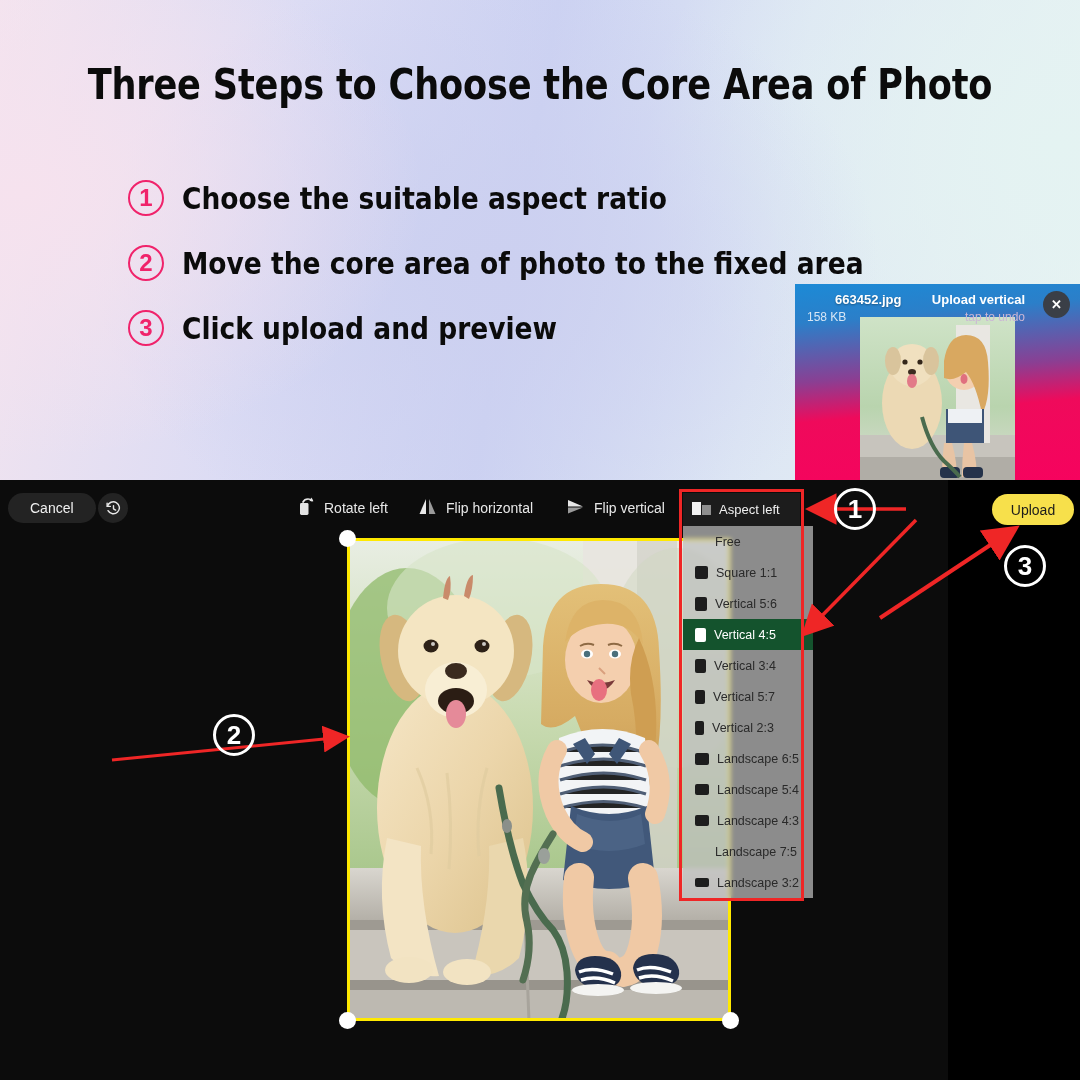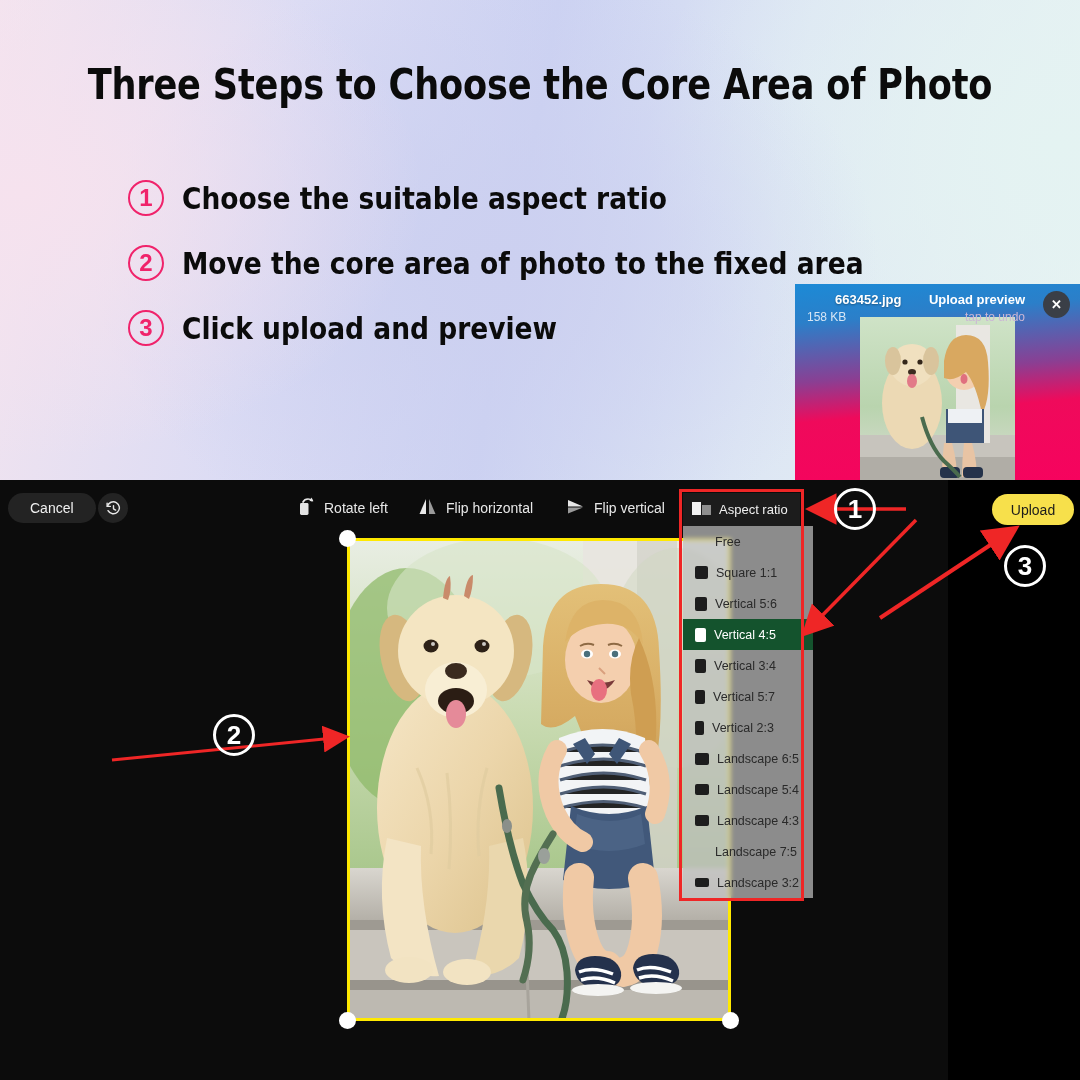--- a/index.html
+++ b/index.html
@@ -246,21 +246,21 @@
           <path d="M88 92 h34 v14 h-34 z" fill="#eef1f4"></path>
           <path d="M92 126 q6 22 4 34 h-14 q0-18 2-34 z" fill="#e8c4a4"></path>
           <path d="M112 126 q6 22 4 34 h-14 q0-18 2-34 z" fill="#e8c4a4"></path>
           <rect x="80" y="150" width="20" height="11" rx="4" fill="#24324a"></rect>
           <rect x="103" y="150" width="20" height="11" rx="4" fill="#24324a"></rect>
           <path d="M62 100 q8 30 22 44 q10 9 16 16" stroke="#4a6b4e" stroke-width="4" fill="none"></path>
         </svg>
       </div>
       <div id="upload-filename">663452.jpg</div>
       <div id="upload-filesize">158 KB</div>
-      <div id="upload-status">Upload preview</div>
+      <div id="upload-status">Upload vertical</div>
       <div id="upload-undo">tap to undo</div>
       <div id="upload-close">✕</div>
     </div>
   </div>
 
   <div id="editor">
     <div id="toolbar">
 
       <div id="cancel-btn">Cancel</div>
 
@@ -439,21 +439,21 @@
     <div class="handle br"></div>
   </div>
 
   <div id="aspect-btn">
     <span>
       <svg width="19" height="15" viewBox="0 0 19 15">
         <rect x="0" y="1" width="9" height="13" fill="#f2f2f2"></rect>
         <rect x="10" y="4" width="9" height="10" fill="#8e8e8e"></rect>
       </svg>
     </span>
-    <span>Aspect ratio</span>
+    <span>Aspect left</span>
   </div>
 
   <div id="aspect-menu">
       <div class="ar-item no-icon">
         <span class="ar-label">Free</span>
       </div>
       <div class="ar-item">
         <span class="ar-icon" style="width: 13px; height: 13px;"></span>
         <span class="ar-label">Square 1:1</span>
       </div>

